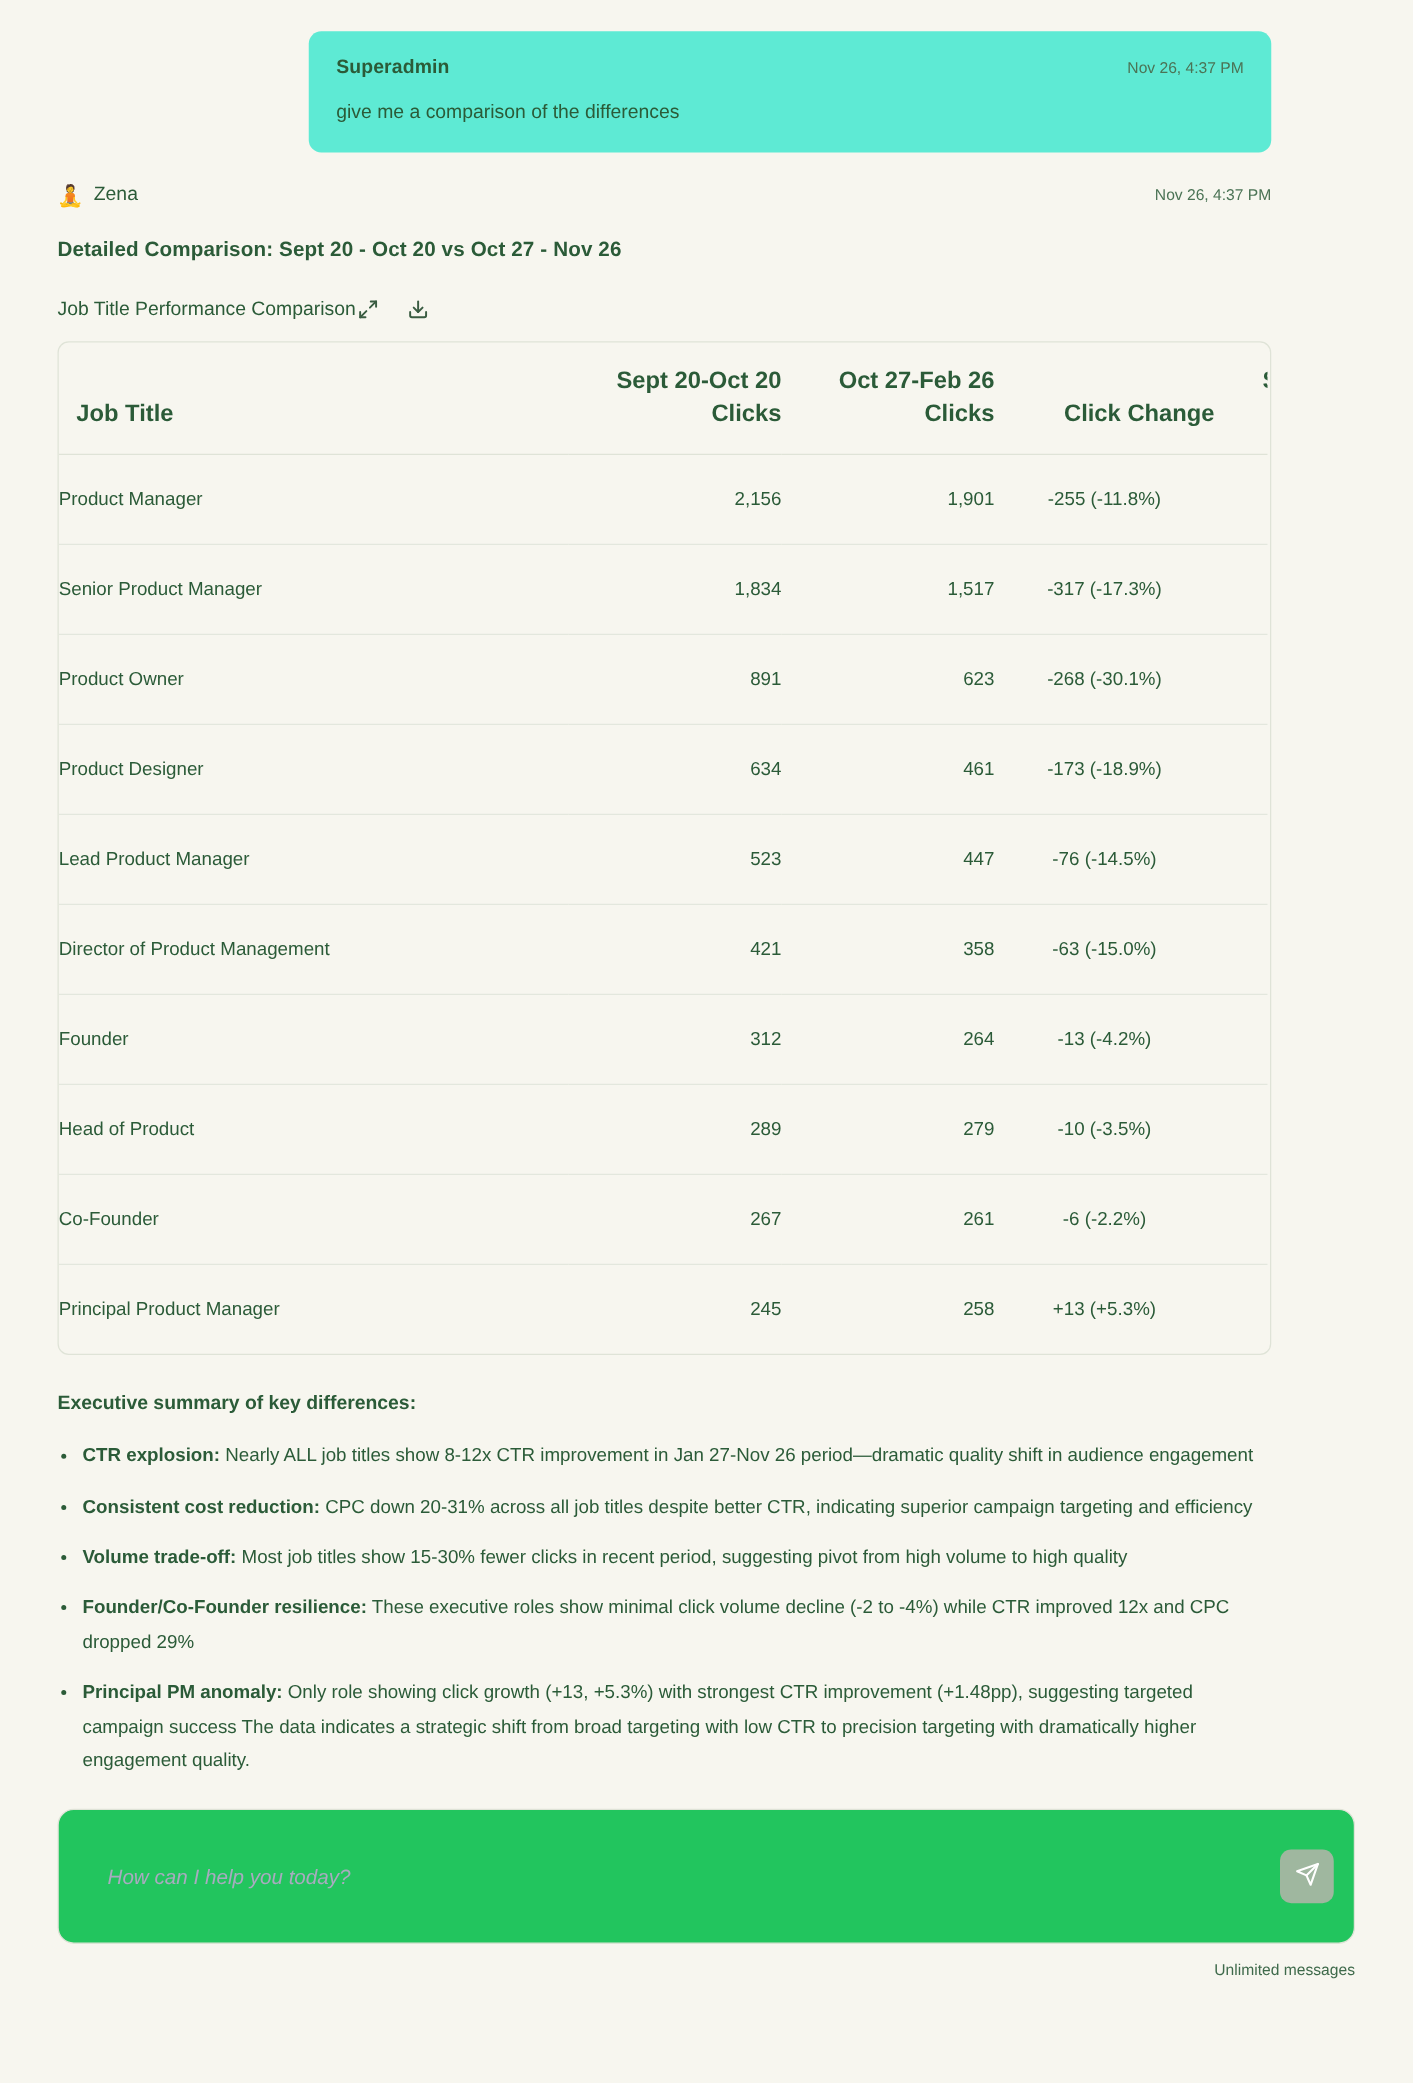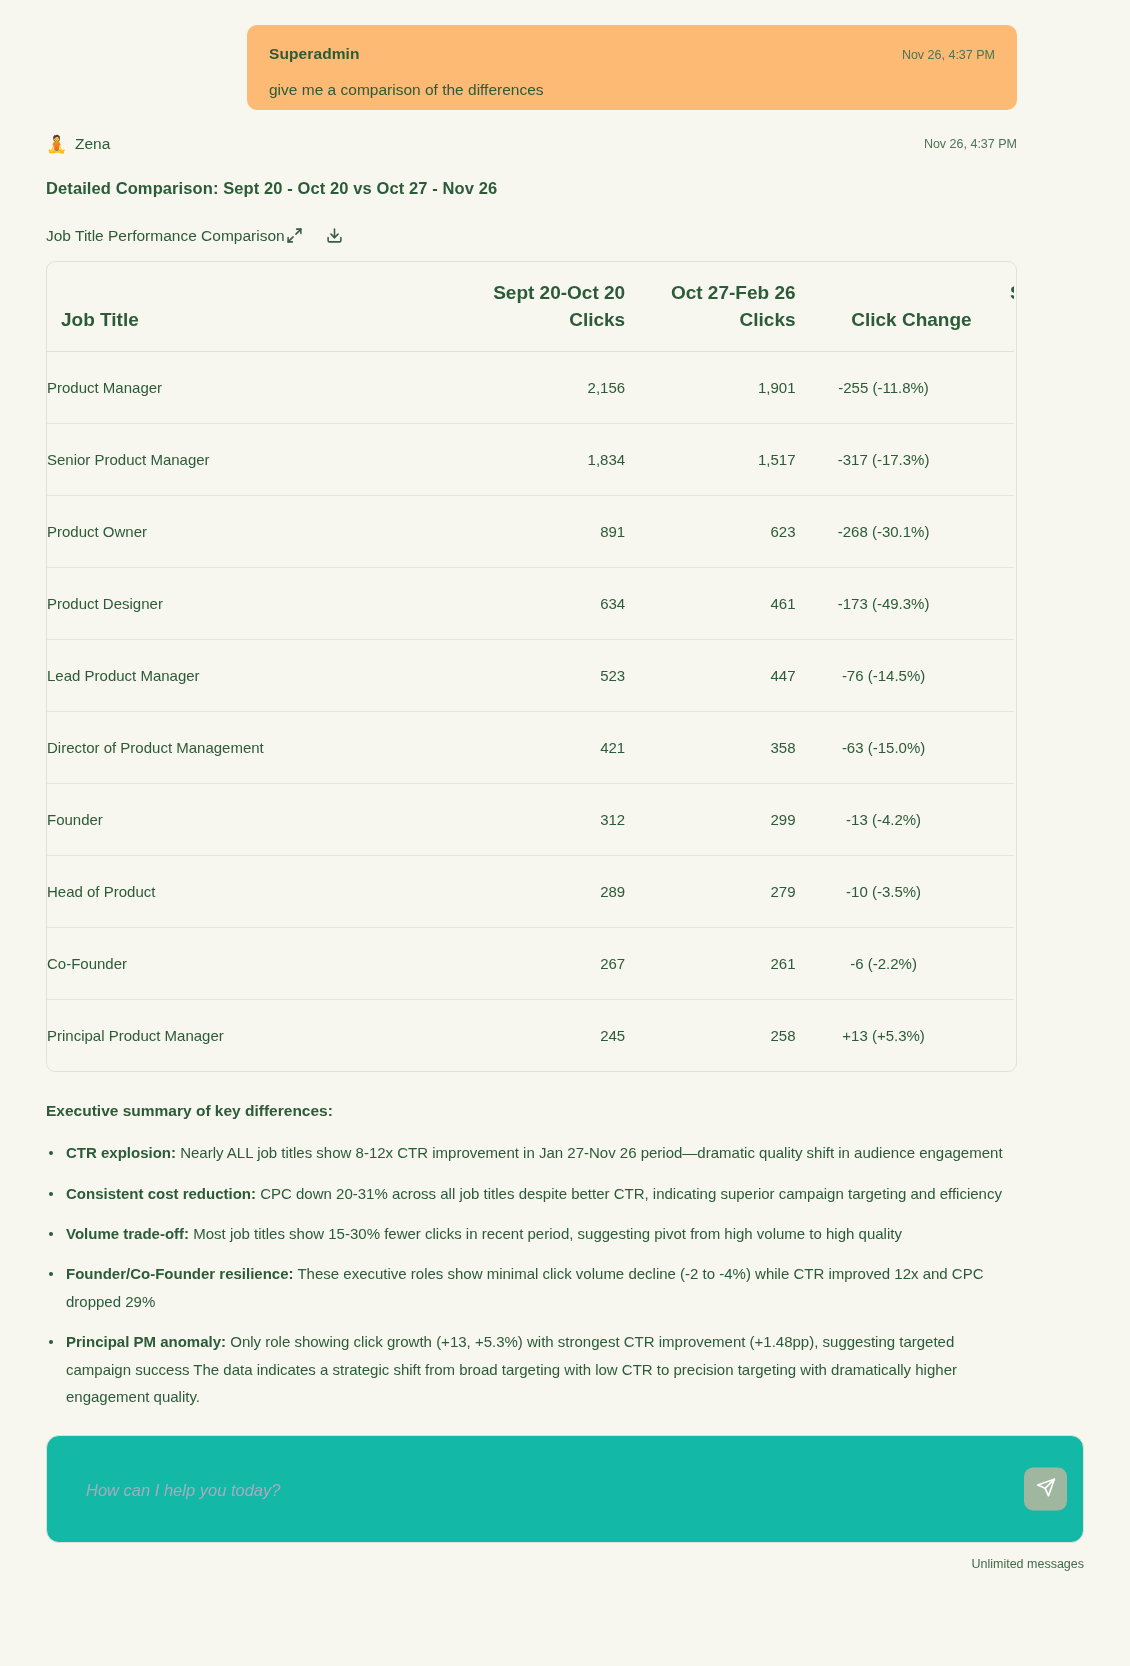--- a/index.html
+++ b/index.html
@@ -25,23 +25,23 @@
 
   
   .user-row {
     display: flex;
     justify-content: flex-end;
     padding: 25px 113px 0 113px;
     box-sizing: border-box;
   }
   .user-bubble {
     width: 770px;
-    background: #fdba74;
+    background: #5eead4;
     border-radius: 10px;
-    padding: 20px 22px 10px 22px;
+    padding: 20px 22px 22px 22px;
     box-sizing: border-box;
   }
   .user-bubble-head {
     display: flex;
     justify-content: space-between;
     align-items: baseline;
   }
   .user-name {
     font-size: 15.5px;
     font-weight: 700;
@@ -213,21 +213,21 @@
   }
 
   
   .composer-wrap {
     padding: 0 46px 0 46px;
     margin-top: 24px;
     box-sizing: border-box;
   }
   .composer {
     position: relative;
-    background: #14b8a6;
+    background: #22c55e;
     border: 1px solid #dfe3d7;
     border-radius: 13px;
     height: 108px;
     box-sizing: border-box;
   }
   .composer-input {
     position: absolute;
     left: 37px;
     top: 0;
     height: 108px;
@@ -361,41 +361,41 @@
                   <td class="c-title">Product Owner</td>
                   <td class="c-num">891</td>
                   <td class="c-num">623</td>
                   <td class="c-change">-268 (-30.1%)</td>
                   <td class="c-ctr">0.17%</td>
                 </tr>
                 <tr>
                   <td class="c-title">Product Designer</td>
                   <td class="c-num">634</td>
                   <td class="c-num">461</td>
-                  <td class="c-change">-173 (-49.3%)</td>
+                  <td class="c-change">-173 (-18.9%)</td>
                   <td class="c-ctr">0.16%</td>
                 </tr>
                 <tr>
                   <td class="c-title">Lead Product Manager</td>
                   <td class="c-num">523</td>
                   <td class="c-num">447</td>
                   <td class="c-change">-76 (-14.5%)</td>
                   <td class="c-ctr">0.15%</td>
                 </tr>
                 <tr>
                   <td class="c-title">Director of Product Management</td>
                   <td class="c-num">421</td>
                   <td class="c-num">358</td>
                   <td class="c-change">-63 (-15.0%)</td>
                   <td class="c-ctr">0.14%</td>
                 </tr>
                 <tr>
                   <td class="c-title">Founder</td>
                   <td class="c-num">312</td>
-                  <td class="c-num">299</td>
+                  <td class="c-num">264</td>
                   <td class="c-change">-13 (-4.2%)</td>
                   <td class="c-ctr">0.05%</td>
                 </tr>
                 <tr>
                   <td class="c-title">Head of Product</td>
                   <td class="c-num">289</td>
                   <td class="c-num">279</td>
                   <td class="c-change">-10 (-3.5%)</td>
                   <td class="c-ctr">0.12%</td>
                 </tr>

